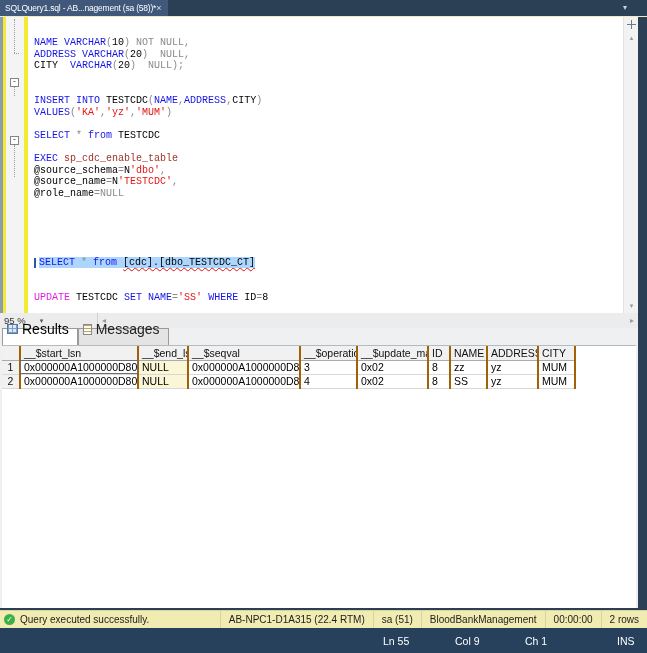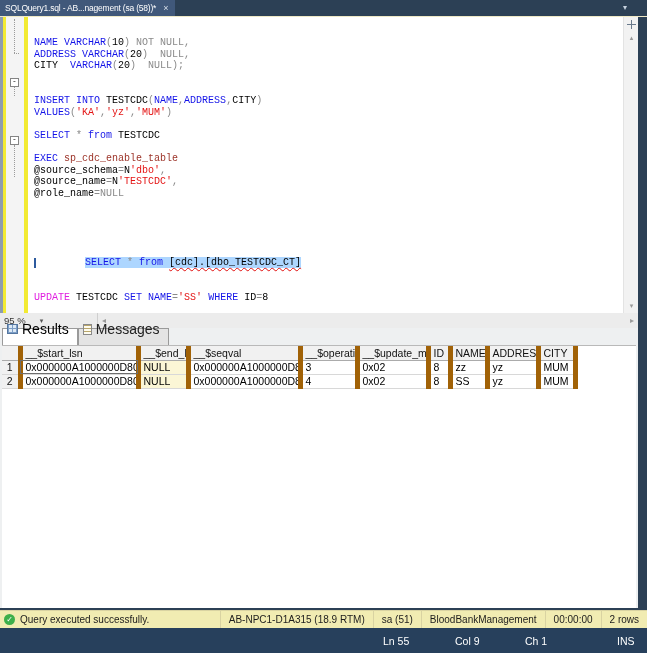--- a/index.html
+++ b/index.html
@@ -6,21 +6,21 @@
   body { background:#444; font-family:"Liberation Sans", sans-serif; }
   #window {
     position:relative; width:647px; height:653px; overflow:hidden;
     background:#2c4055; font-family:"Liberation Sans", sans-serif;
   }
   
   .tabstrip { position:absolute; top:0; left:0; right:0; height:16px; background:#2c4055; }
   .doc-tab {
     position:absolute; left:0; top:0; height:16px; padding:0 7px 0 5px;
     background:#40587a; color:#fff; font-size:8.5px; letter-spacing:-0.2px;
-    display:flex; align-items:center; gap:7px; white-space:nowrap;
+    display:flex; align-items:center; white-space:nowrap;
   }
   .tab-close { color:#d7dee8; font-size:9px; cursor:default; }
   .tab-overflow { position:absolute; right:20px; top:3px; color:#c6d1de; font-size:8px; }
   .cream-line { position:absolute; top:16px; left:0; right:0; height:1px; background:#efe9c6; }
   
   .editor { position:absolute; top:17px; left:0; width:647px; height:296px; display:flex; background:#fff; }
   .edge-left { width:3px; background:#8d9cb0; }
   .ystrip { background:#f2ea33; }
   .ystrip.s1 { width:3px; }
   .ystrip.s2 { width:4px; }
@@ -38,21 +38,21 @@
     white-space:pre; color:#000;
   }
   .code-line { height:11.6px; padding-left:6px; }
   .tok-kw  { color:#1414e8; }
   .tok-gry { color:#8a8a8a; }
   .tok-str { color:#e41414;margin-top:24px; }
   .tok-blk { color:#000; }
   .tok-proc{ color:#9c3328; }
   .tok-mag { color:#e01ee0; }
   .tok-sqg { color:#000; text-decoration:underline wavy #e01010 1px; text-underline-offset:2px; }
-  .selection { background:#add6ff;margin-left:46px; }
+  .selection { background:#add6ff; }
   .caret { display:inline-block; width:2px; height:10px; background:#2d5a9e; margin-right:3px; vertical-align:text-bottom; }
   .vscroll { width:15px; background:#f2f2f2; border-left:1px solid #e3e3e3; position:relative; }
   .grip { position:absolute; top:3px; left:3px; width:9px; height:9px; }
   .grip::before { content:""; position:absolute; left:0; top:4px; width:9px; height:1px; background:#6a7a8c; }
   .grip::after  { content:""; position:absolute; left:4px; top:0; width:1px; height:9px; background:#6a7a8c; }
   .vs-arrow { position:absolute; left:0; width:15px; text-align:center; color:#9a9a9a; font-size:7px; line-height:8px; }
   .edge-right { width:9px; background:#2c4055; }
   
   .editor-bottom { position:absolute; top:313px; left:0; width:638px; height:15px; background:#ececec; display:flex; }
   .zoomctl { width:98px; height:100%; display:flex; align-items:center; gap:14px; padding-left:4px; border-right:1px solid #cfcfcf; font-size:9.5px; color:#333; }
@@ -67,21 +67,21 @@
   .rtab.inactive { background:#e4e4e4; height:15px; color:#222;text-align:center; }
   .icon-grid { width:11px; height:10px; border:1px solid #5577a0;
     background:
       repeating-linear-gradient(0deg,#7d9ec7 0 1px, transparent 1px 4px),
       repeating-linear-gradient(90deg,#7d9ec7 0 1px, transparent 1px 4px),
       #dce9f5; }
   .icon-page { width:9px; height:11px; border:1px solid #8a8a8a; background:
       repeating-linear-gradient(0deg, transparent 0 2px, #b9a66a 2px 3px), #fdfbef; }
   .gridwrap { position:absolute; top:17px; left:2px; width:634px; height:263px; background:#fff; border-top:1px solid #b9b9b9; overflow:hidden; }
   table.rgrid { border-collapse:collapse; table-layout:fixed; font-size:10.5px; }
-  .rgrid th, .rgrid td { height:14px; padding:0 3px; border-right:5px solid #a16207; border-bottom:1px solid #d8d8d8; white-space:nowrap; overflow:hidden; text-align:left; font-weight:normal; }
+  .rgrid th, .rgrid td { height:14px; padding:0 3px; border-right:2px solid #a16207; border-bottom:1px solid #d8d8d8; white-space:nowrap; overflow:hidden; text-align:left; font-weight:normal; }
   .rgrid th { background:#f1f1f1; border-bottom:1px solid #ababab; color:#111; }
   .rgrid td.rownum { background:#f1f1f1; text-align:center; color:#111; }
   .rgrid td.nullcell { background:#fbf6d6; }
   .rgrid td.selcell { outline:1px solid #6e6e6e; outline-offset:-1px; }
   
   .statusbar { position:absolute; top:610px; left:0; width:647px; height:18px; background:#f1ecb2; border-top:1px solid #d9d3a2; display:flex; align-items:center; font-size:10px; color:#1c1c1c; }
   .check-icon { width:11px; height:11px; border-radius:50%; background:#3daf4a; color:#fff; font-size:8px; line-height:11px; text-align:center; margin:0 5px 0 4px; }
   .sb-msg { flex:1; }
   .sb-seg { height:100%; display:flex; align-items:center; padding:0 8px; border-left:1px solid #d9d3a2; white-space:nowrap; }
   
@@ -204,21 +204,21 @@
             </tr>
           </tbody>
       </table>
     </div>
   </div>
 
   <div class="statusbar">
     <div class="check-icon">✓</div>
     <div class="sb-msg">Query executed successfully.</div>
     <div class="sb-right" style="display:flex;height:100%;align-items:center">
-        <div class="sb-seg">AB-NPC1-D1A315 (18.9 RTM)</div>
+        <div class="sb-seg">AB-NPC1-D1A315 (22.4 RTM)</div>
         <div class="sb-seg">sa (51)</div>
         <div class="sb-seg">BloodBankManagement</div>
         <div class="sb-seg">00:00:00</div>
         <div class="sb-seg">2 rows</div>
       </div>
   </div>
 
   <div class="bottombar">
     <span class="bb-ln">Ln 55</span>
     <span class="bb-col">Col 9</span>

